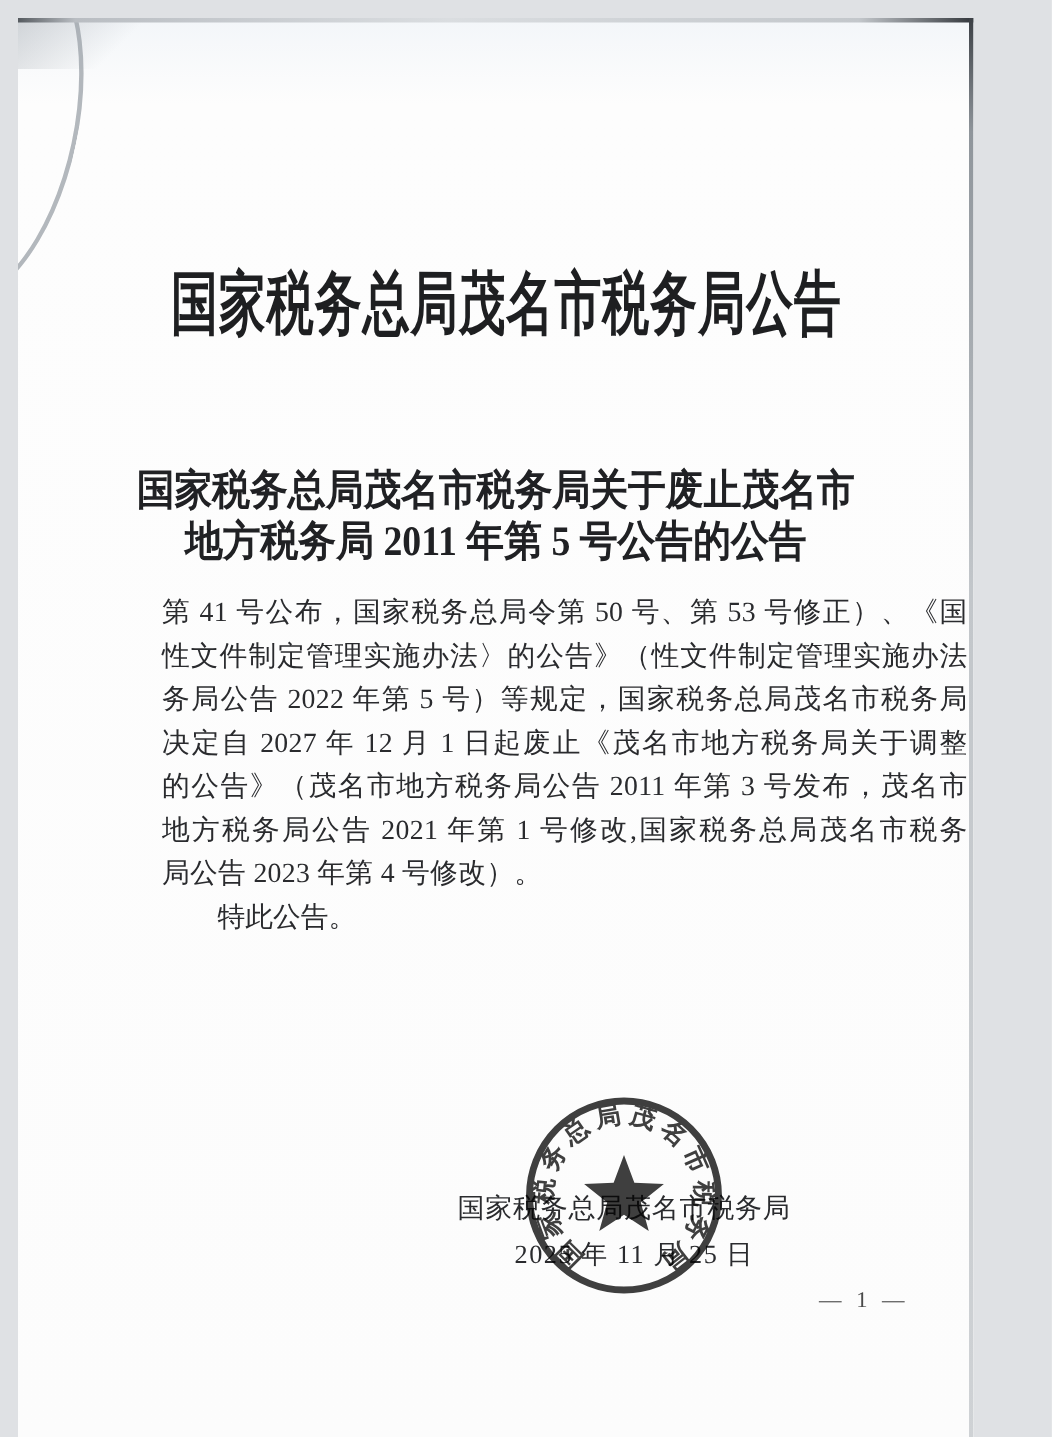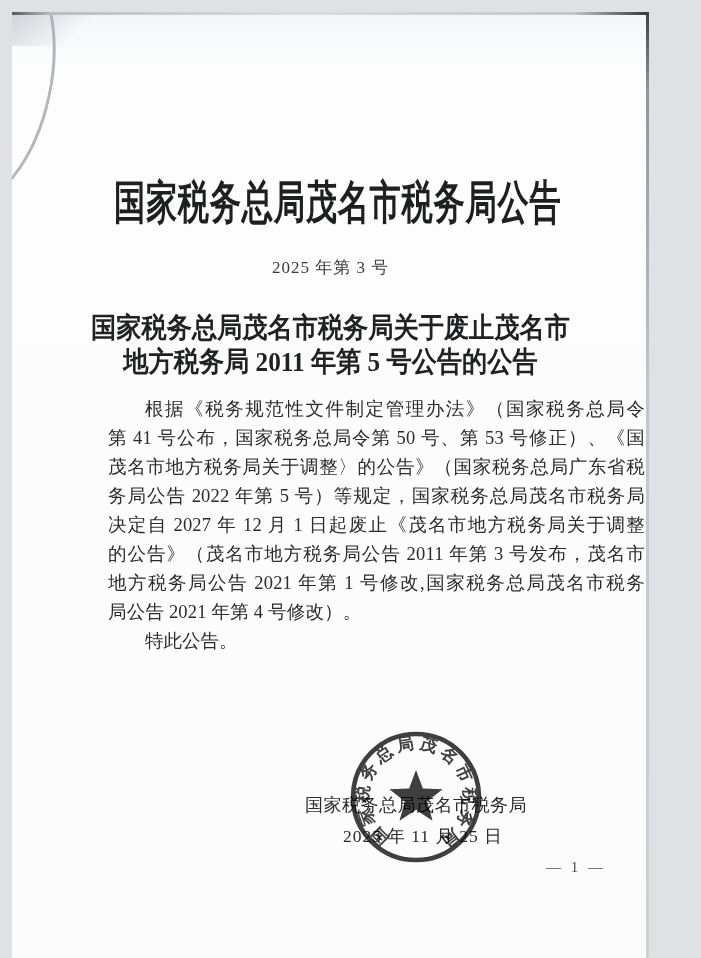--- a/index.html
+++ b/index.html
@@ -115,35 +115,33 @@
 
 <div class="page">
 
   <div class="corner-shade"></div>
   <div class="corner-mark"></div>
   <div class="edge-top"></div>
   <div class="edge-right"></div>
   <div class="edge-bottom"></div>
 
   <div class="doc-title">国家税务总局茂名市税务局公告</div>
-  <div class="doc-number">2025 年第 3 号</div>
   <div class="doc-subtitle">
     <div>国家税务总局茂名市税务局关于废止茂名市</div>
     <div>地方税务局 2011 年第 5 号公告的公告</div>
   </div>
 
   <div class="doc-body">
-    <p class="body-line first">根据《税务规范性文件制定管理办法》（国家税务总局令</p>
     <p class="body-line">第 41 号公布，国家税务总局令第 50 号、第 53 号修正）、《国</p>
-    <p class="body-line">茂名市地方税务局关于调整〉的公告》（国家税务总局广东省税</p>
+    <p class="body-line">性文件制定管理实施办法〉的公告》（性文件制定管理实施办法</p>
     <p class="body-line">务局公告 2022 年第 5 号）等规定，国家税务总局茂名市税务局</p>
     <p class="body-line">决定自 2027 年 12 月 1 日起废止《茂名市地方税务局关于调整</p>
     <p class="body-line">的公告》（茂名市地方税务局公告 2011 年第 3 号发布，茂名市</p>
     <p class="body-line">地方税务局公告 2021 年第 1 号修改,国家税务总局茂名市税务</p>
-    <p class="body-line last">局公告 2021 年第 4 号修改）。</p>
+    <p class="body-line last">局公告 2023 年第 4 号修改）。</p>
     <p class="closing-line">特此公告。</p>
   </div>
 
   <div class="signature-line">国家税务总局茂名市税务局</div>
   <div class="date-line">2025 年 11 月 25 日</div>
 
   <svg class="seal" viewBox="0 0 150 150" aria-hidden="true">
     <defs>
       <path id="sealTextPath" d="M 75,123 A 48,48 0 1 1 75.02,123" fill="none"></path>
     </defs>

